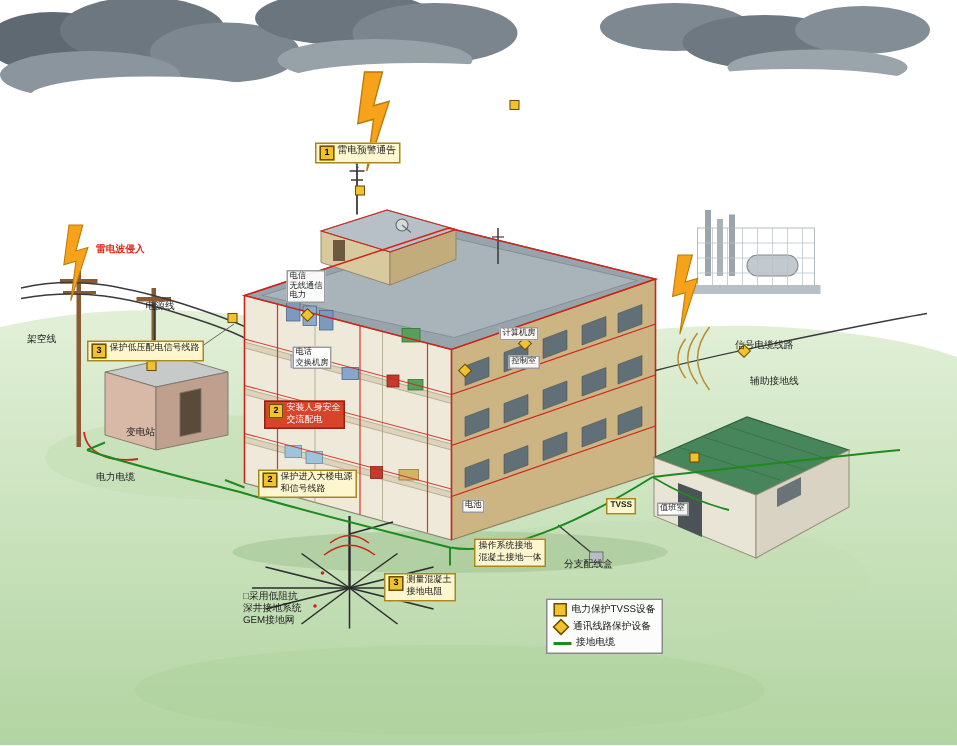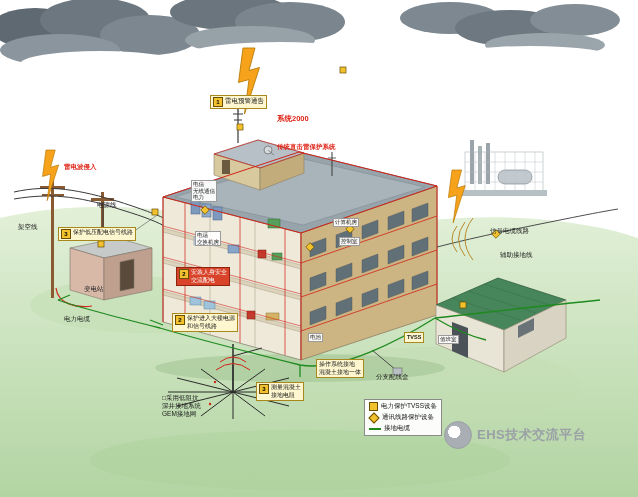--- a/index.html
+++ b/index.html
@@ -238,24 +238,20 @@
       <line x1="234" y1="104" x2="239" y2="112"></line>
       <line x1="130" y1="234" x2="156" y2="216"></line>
     </g>
   </svg>
 
   <div class="lbl ybox f65" style="left:210px;top:95px">
     <span class="badge">1</span>
     <span>雷电预警通告</span>
   </div>
 
-  <div class="lbl red" style="left:277px;top:94px">
-    <span class="rt">系统2000</span>
-    <span class="rs">传统直击雷保护系统</span>
-  </div>
 
 
   <div class="lbl red f65" style="left:64px;top:163px">雷电波侵入</div>
   <div class="lbl f65" style="left:18px;top:223px">架空线</div>
   <div class="lbl f65" style="left:97px;top:201px">电源线</div>
 
   <div class="lbl ybox f6" style="left:58px;top:227px">
     <span class="badge">3</span>
     <span>保护低压配电信号线路</span>
   </div>
@@ -317,18 +313,14 @@
     <div class="lrow">
       <span class="ic-dia"></span>
       <span>通讯线路保护设备</span>
     </div>
     <div class="lrow">
       <span class="ic-line"></span>
       <span>接地电缆</span>
     </div>
   </div>
 
-  <div class="watermark" style="left:444px;top:421px">
-    <span class="wm-logo"></span>
-    <span class="wm-text">EHS技术交流平台</span>
-  </div>
 
 </div>
 
 </body></html>

